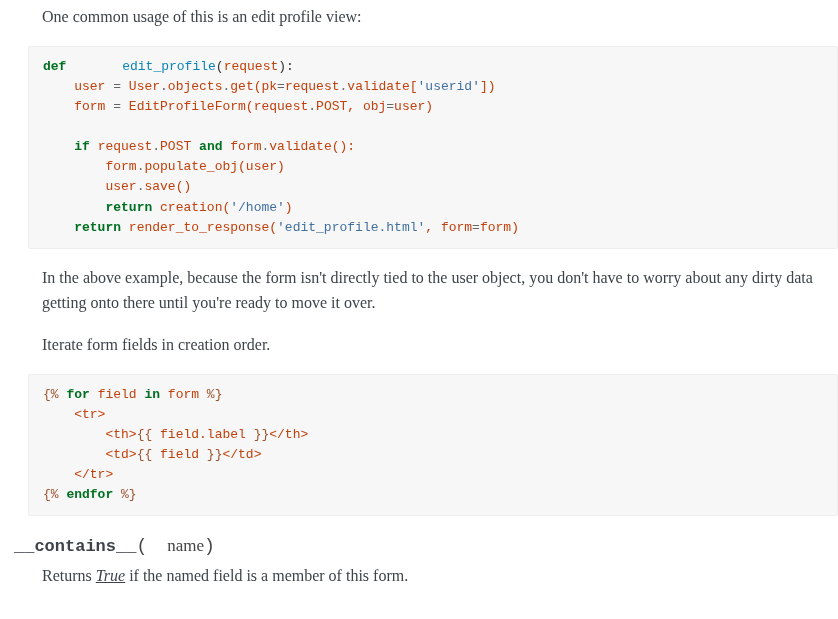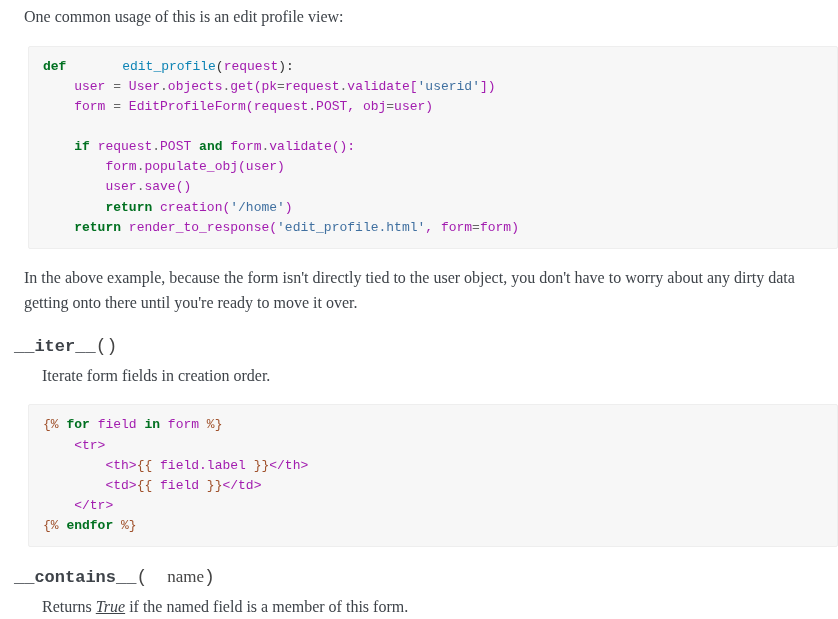--- a/index.html
+++ b/index.html
@@ -9,42 +9,42 @@
     font-size: 16px;
     line-height: 1.6;
     color: #3e4349;
     background: #fff;
     width: 838px;
   }
   .wrap {
     padding: 0 0 20px 0;
   }
   .para {
-    margin: 4px 0 16px 24px;
+    margin: 4px 0 16px 42px;
     color: #3e4349;
   }
   .codeblock {
     margin: 8px 0 16px 28px;
     background: #f7f7f7;
     border: 1px solid #eee;
     border-radius: 2px;
     padding: 10px 14px;
     font-family: 'Consolas', 'Menlo', 'Courier New', monospace;
     font-size: 13px;
     line-height: 1.55;
     white-space: pre;
     overflow-x: auto;
     color: #333;
   }
   .kw { color: #007020; font-weight: bold; }
   .name-def { color: #0e84b5; margin-left: 48px; }
   .op { color: #666; }
   .str { color: #4070a0; margin-top: 44px; }
   .paren { color: #333; }
-  .var { color: #a21caf; }
+  .var { color: #c2410c; }
   .jinja-delim { color: #a0522d; }
   .method-sig {
     margin: 12px 0 2px 14px;
     font-family: Georgia, serif;
     font-size: 17px;
     color: #444;
   }
   .method-name {
     font-family: 'Consolas','Menlo','Courier New',monospace;
     font-weight: bold;
@@ -78,23 +78,20 @@
 <span class="var">    form </span><span class="op">=</span><span class="var"> EditProfileForm(request</span><span class="op">.</span><span class="var">POST, obj</span><span class="op">=</span><span class="var">user)</span>
 <span></span>
     <span class="kw">if</span><span class="var"> request</span><span class="op">.</span><span class="var">POST </span><span class="kw">and</span><span class="var"> form</span><span class="op">.</span><span class="var">validate():</span>
 <span class="var">        form</span><span class="op">.</span><span class="var">populate_obj(user)</span>
 <span class="var">        user</span><span class="op">.</span><span class="var">save()</span>
         <span class="kw">return</span><span class="var"> creation(</span><span class="str">'/home'</span><span class="var">)</span>
     <span class="kw">return</span><span class="var"> render_to_response(</span><span class="str">'edit_profile.html'</span><span class="var">, form</span><span class="op">=</span><span class="var">form)</span></div>
 
 <p class="para">In the above example, because the form isn't directly tied to the user object, you don't have to worry about any dirty data getting onto there until you're ready to move it over.</p>
 
-<div class="method-sig">
-  <span class="method-name">__iter__</span><span class="method-paren">()</span>
-</div>
 <p class="retdesc">Iterate form fields in creation order.</p>
 
 <div class="codeblock"><span class="jinja-delim">{%</span><span class="kw"> for</span><span class="var"> field </span><span class="kw">in</span><span class="var"> form </span><span class="jinja-delim">%}</span>
 <span class="var">    &lt;tr&gt;</span>
 <span class="var">        &lt;th&gt;</span><span class="jinja-delim">{{</span><span class="var"> field.label </span><span class="jinja-delim">}}</span><span class="var">&lt;/th&gt;</span>
 <span class="var">        &lt;td&gt;</span><span class="jinja-delim">{{</span><span class="var"> field </span><span class="jinja-delim">}}</span><span class="var">&lt;/td&gt;</span>
 <span class="var">    &lt;/tr&gt;</span>
 <span class="jinja-delim">{%</span><span class="kw"> endfor</span><span class="jinja-delim"> %}</span></div>
 
 <div class="method-sig">

